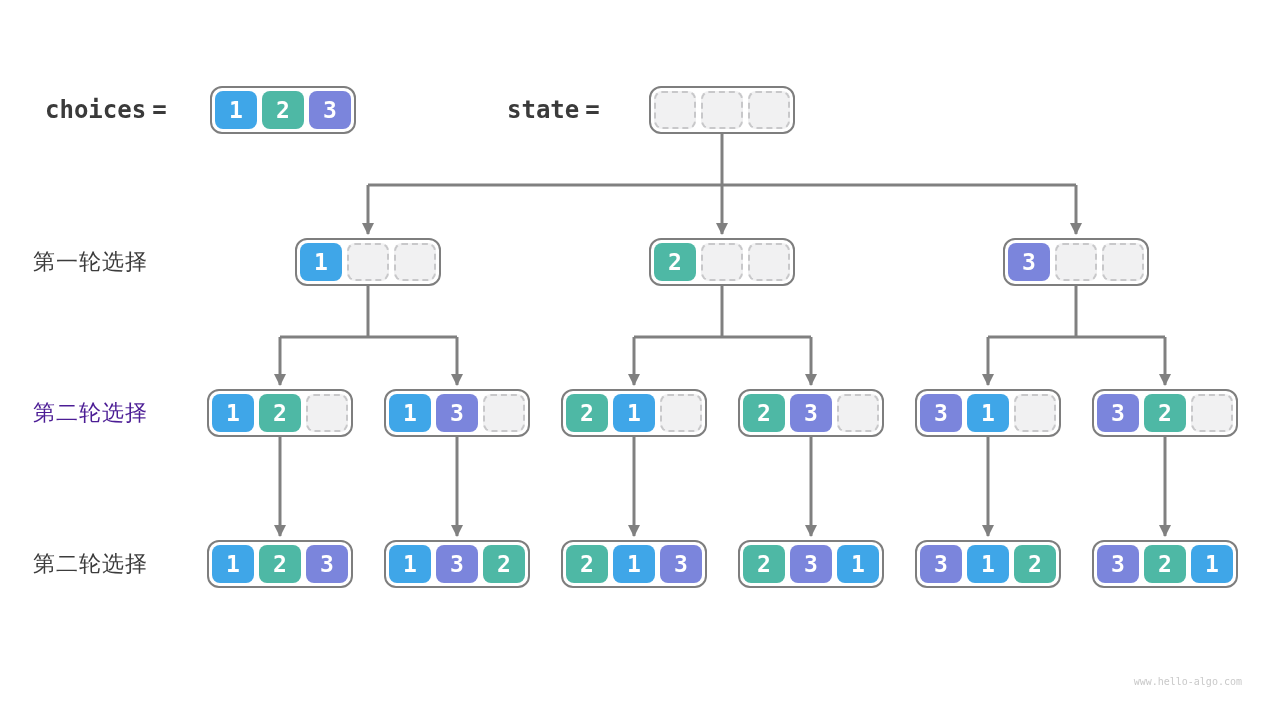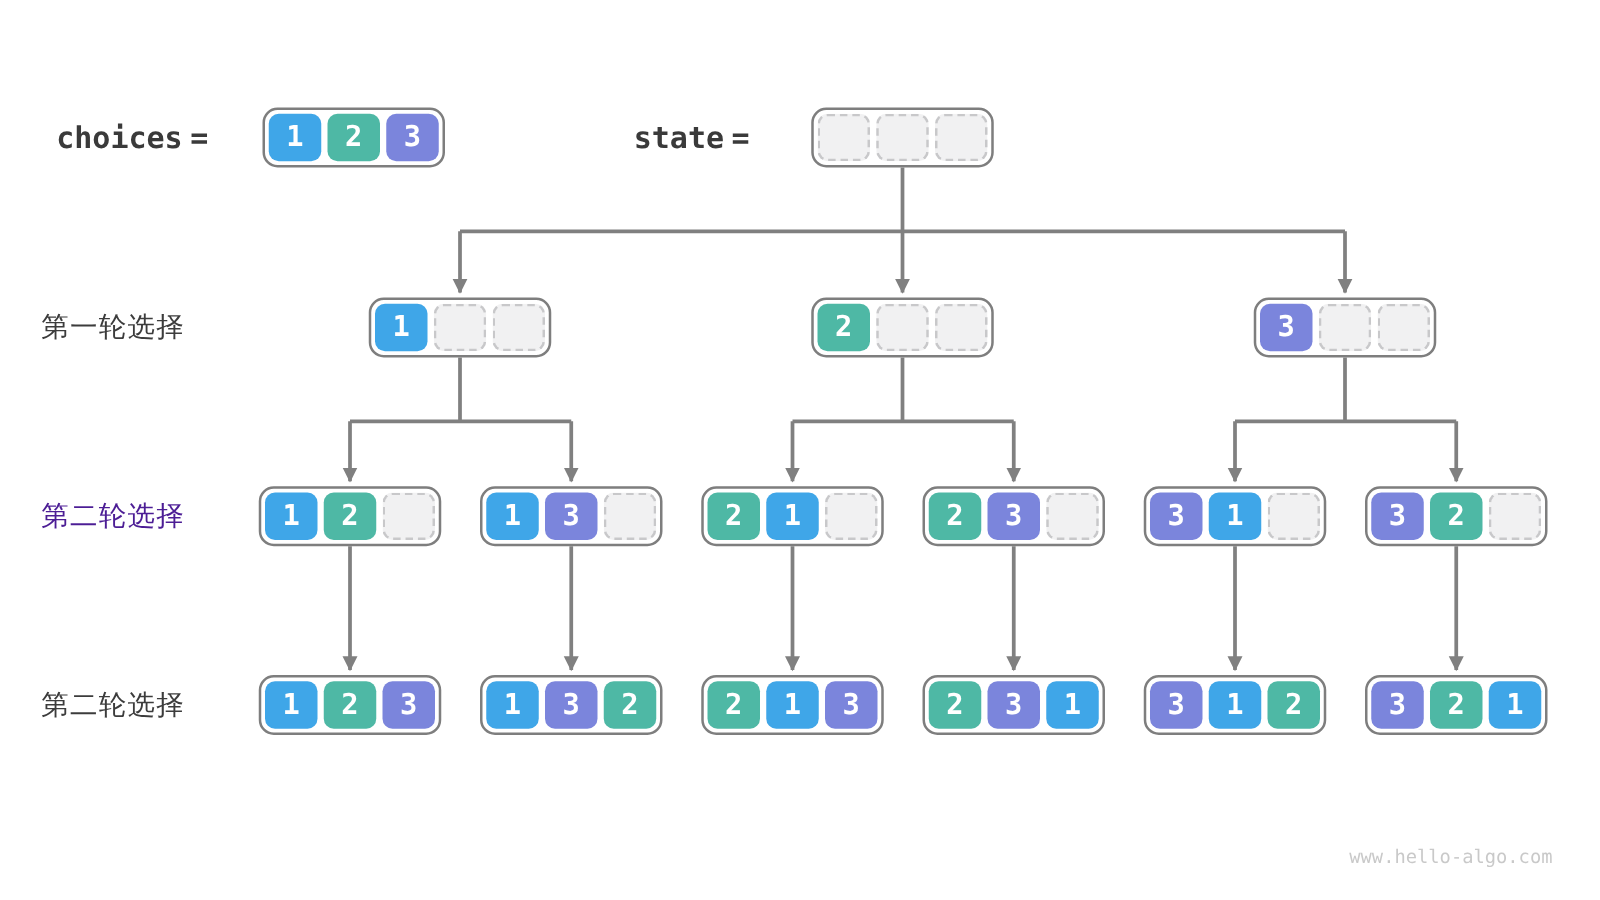--- a/index.html
+++ b/index.html
@@ -23,21 +23,21 @@
   .mono-label{
     position:absolute;height:48px;display:flex;align-items:center;gap:6px;
     font-family:"DejaVu Sans Mono",monospace;font-weight:bold;font-size:24px;color:#3A3A3A;
   }
   .row-label{
     position:absolute;height:48px;display:flex;align-items:center;
     font-size:22px;font-weight:500;letter-spacing:1px;color:#3C3C3C;
   }
   .watermark{
     position:absolute;right:38px;top:676px;
-    font-family:"DejaVu Sans Mono",monospace;font-size:15px;color:#C9C9C9;
+    font-family:"DejaVu Sans Mono",monospace;font-size:10px;color:#C9C9C9;
   }
 </style>
 </head>
 <body>
 
 <div id="stage">
 
   <svg id="arrows" width="1280" height="720" viewBox="0 0 1280 720">
     <defs>
       <marker id="ah" markerUnits="userSpaceOnUse" markerWidth="16" markerHeight="14" refX="11" refY="6" orient="auto">

